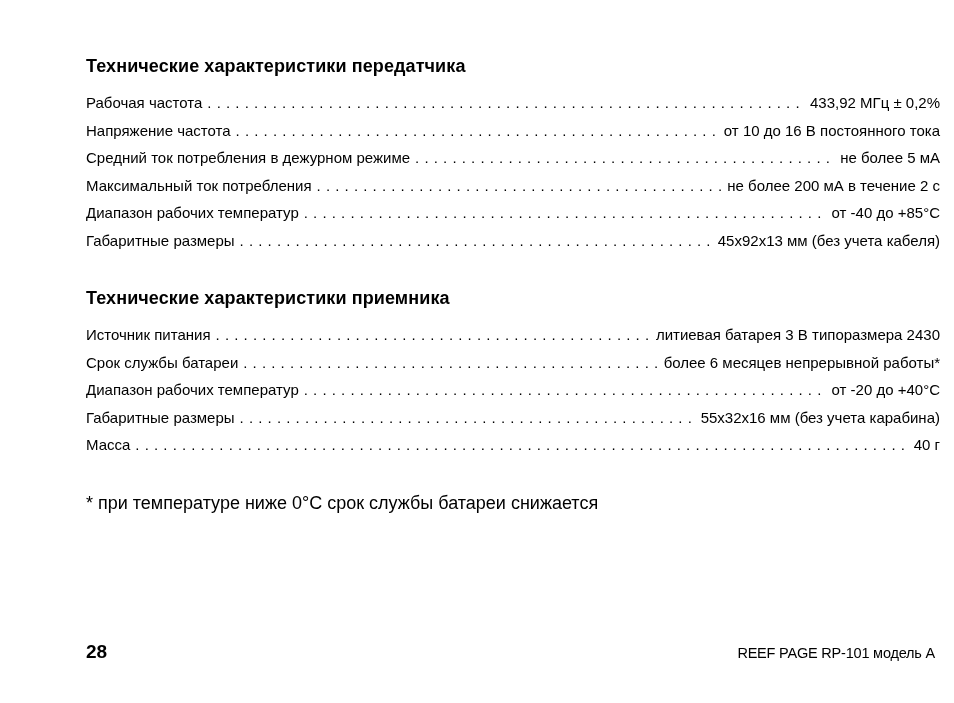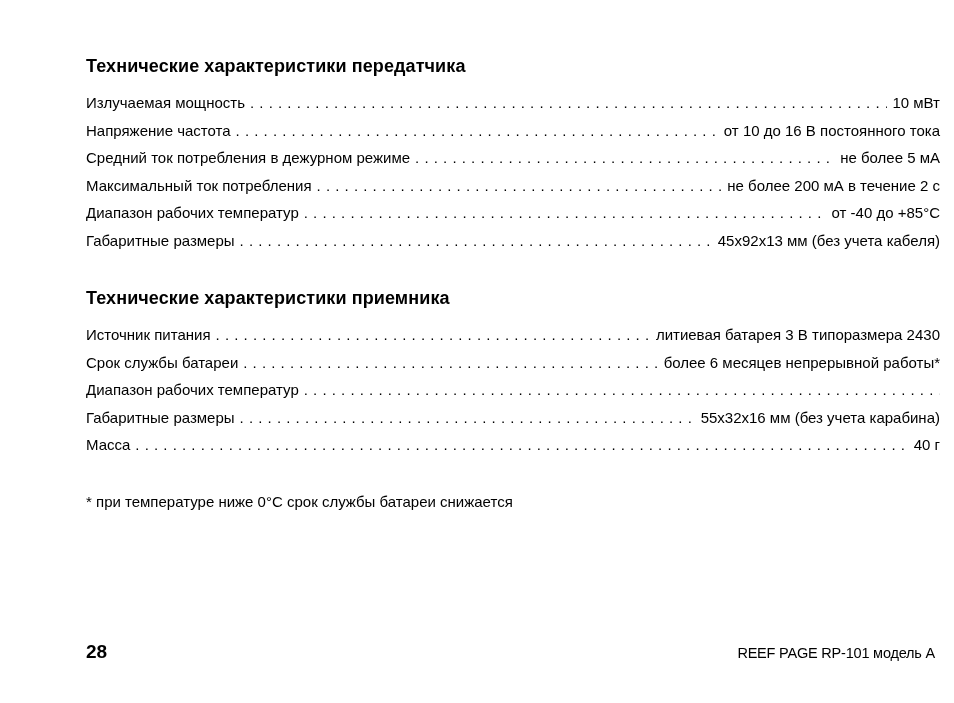--- a/index.html
+++ b/index.html
@@ -59,21 +59,21 @@
     content: ". . . . . . . . . . . . . . . . . . . . . . . . . . . . . . . . . . . . . . . . . . . . . . . . . . . . . . . . . . . . . . . . . . . . . . . . . . . . . . . . . . . . . . . . . . . . . . . . . . . . . . . . . . . . . . . . . . . . . . . . . . . . . . . . . . . . . . . . . . . . . . . . . . . . . . . . . . . . . . . . . . . . . . . . . . . . . . . . . . . . . . . . . . . . . . . . . . . . . . . . . . . . . . . . . . . . . . . . .";
     white-space: nowrap;
     letter-spacing: 0.5px;
   }
   .spec-value {
     flex: 0 0 auto;
     padding-left: 5px;
     text-align: right;
   }
   .footnote {
-    font-size: 15px;
+    font-size: 18px;
     margin-top: 24px;
   }
   .footer {
     position: absolute;
     left: 86px;
     right: 53px;
     top: 641px;
     display: flex;
     justify-content: space-between;
     align-items: baseline;
@@ -90,26 +90,26 @@
 </style>
 </head>
 <body>
 
 <div class="page">
   <div class="content">
 
     <div class="section">
       <h2 class="section-title">Технические характеристики передатчика</h2>
 
+      <div class="spec-row">
+        <span class="spec-label">Рабочая частота</span>
+        <span class="leader-dots"></span>
+        <span class="spec-value">433,92 МГц ± 0,2%</span>
+      </div>
 
-      <div class="spec-row">
-        <span class="spec-label">Излучаемая мощность</span>
-        <span class="leader-dots"></span>
-        <span class="spec-value">10 мВт</span>
-      </div>
 
       <div class="spec-row">
         <span class="spec-label">Напряжение частота</span>
         <span class="leader-dots"></span>
         <span class="spec-value">от 10 до 16 В постоянного тока</span>
       </div>
 
       <div class="spec-row">
         <span class="spec-label">Средний ток потребления в дежурном режиме</span>
         <span class="leader-dots"></span>
@@ -146,20 +146,21 @@
 
       <div class="spec-row">
         <span class="spec-label">Срок службы батареи</span>
         <span class="leader-dots"></span>
         <span class="spec-value">более 6 месяцев непрерывной работы*</span>
       </div>
 
       <div class="spec-row">
         <span class="spec-label">Диапазон рабочих температур</span>
         <span class="leader-dots"></span>
+        <span class="spec-value">от -20 до +40°С</span>
       </div>
 
       <div class="spec-row">
         <span class="spec-label">Габаритные размеры</span>
         <span class="leader-dots"></span>
         <span class="spec-value">55х32х16 мм (без учета карабина)</span>
       </div>
 
       <div class="spec-row">
         <span class="spec-label">Масса</span>

